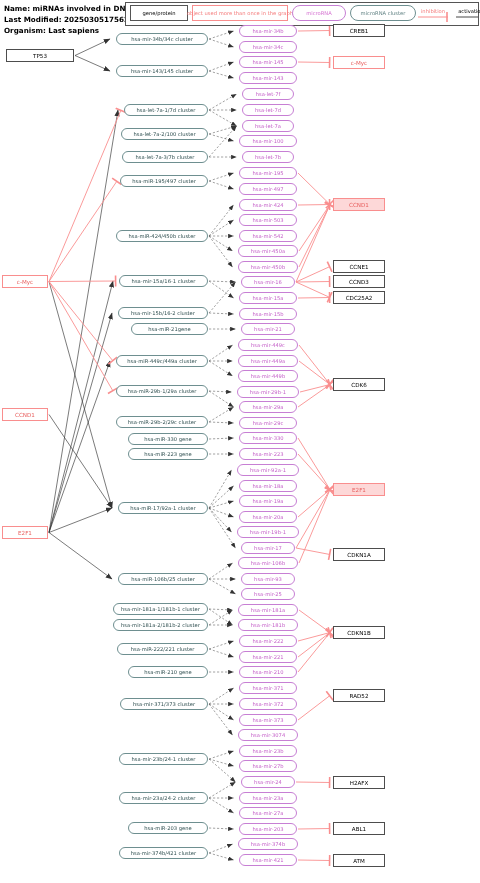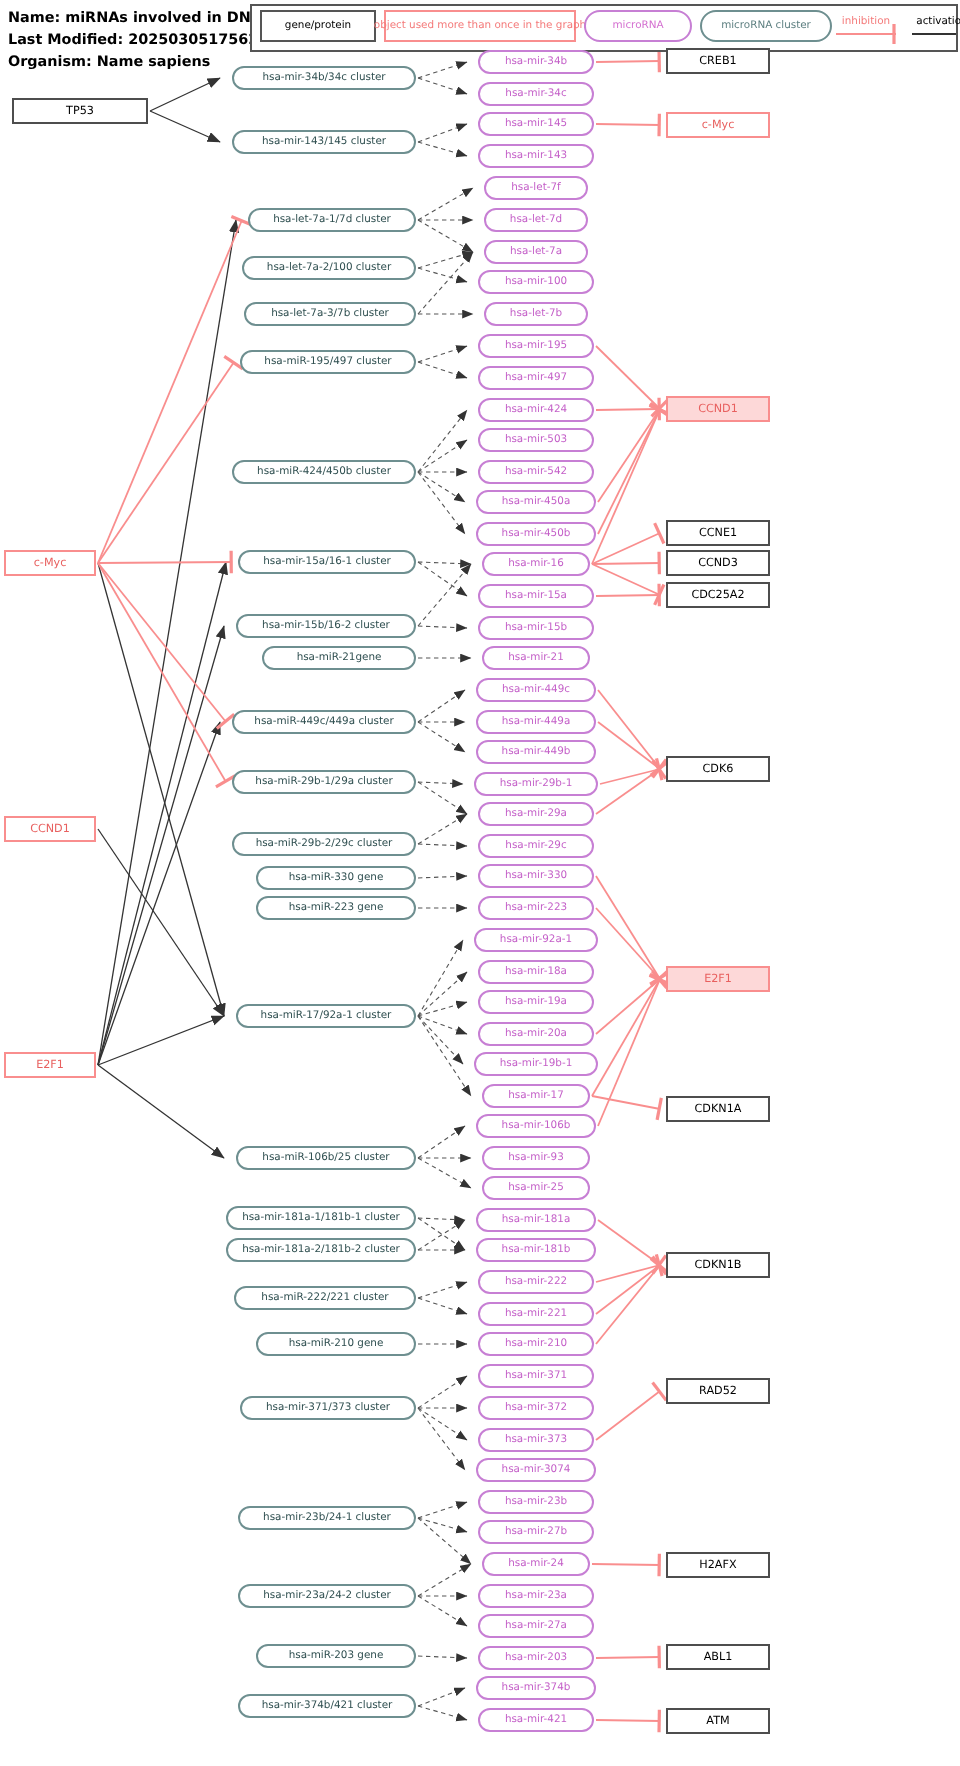--- a/index.html
+++ b/index.html
@@ -164,21 +164,21 @@
         <line x1="49" y1="281.5" x2="121" y2="110" marker-end="url(#tbar)"></line>
         <line x1="49" y1="281.5" x2="117" y2="181" marker-end="url(#tbar)"></line>
         <line x1="49" y1="281.5" x2="116" y2="281" marker-end="url(#tbar)"></line>
         <line x1="49" y1="281.5" x2="113" y2="361" marker-end="url(#tbar)"></line>
         <line x1="49" y1="281.5" x2="113" y2="391" marker-end="url(#tbar)"></line>
       </g>
   </svg>
 
   <div class="meta l1">Name: miRNAs involved in DNA damage response.</div>
   <div class="meta l2">Last Modified: 20250305175627</div>
-  <div class="meta l3">Organism: Name sapiens</div>
+  <div class="meta l3">Organism: Last sapiens</div>
 
   <div id="legend">
     <div class="lg lg-box" style="left:4px;width:56px;">gene/protein</div>
     <div class="lg lg-boxp" style="left:66px;width:94px;">object used more than once in the graph</div>
     <div class="lg lg-oval" style="left:166px;width:52px;">microRNA</div>
     <div class="lg lg-oval2" style="left:224px;width:64px;">microRNA cluster</div>
     <div class="lg lg-txt" style="left:292px;width:30px;top:1px;">inhibition</div>
     <div class="lg lg-txtb" style="left:330px;width:30px;top:1px;">activation</div>
 
     <svg class="lg-line" style="left:0;top:0;width:352px;height:22px;" viewBox="0 0 352 22">

